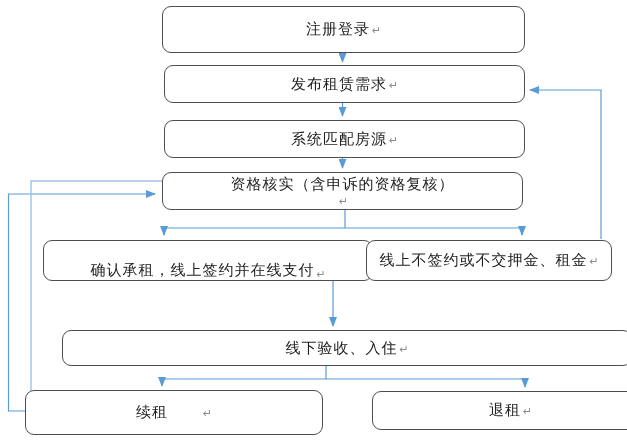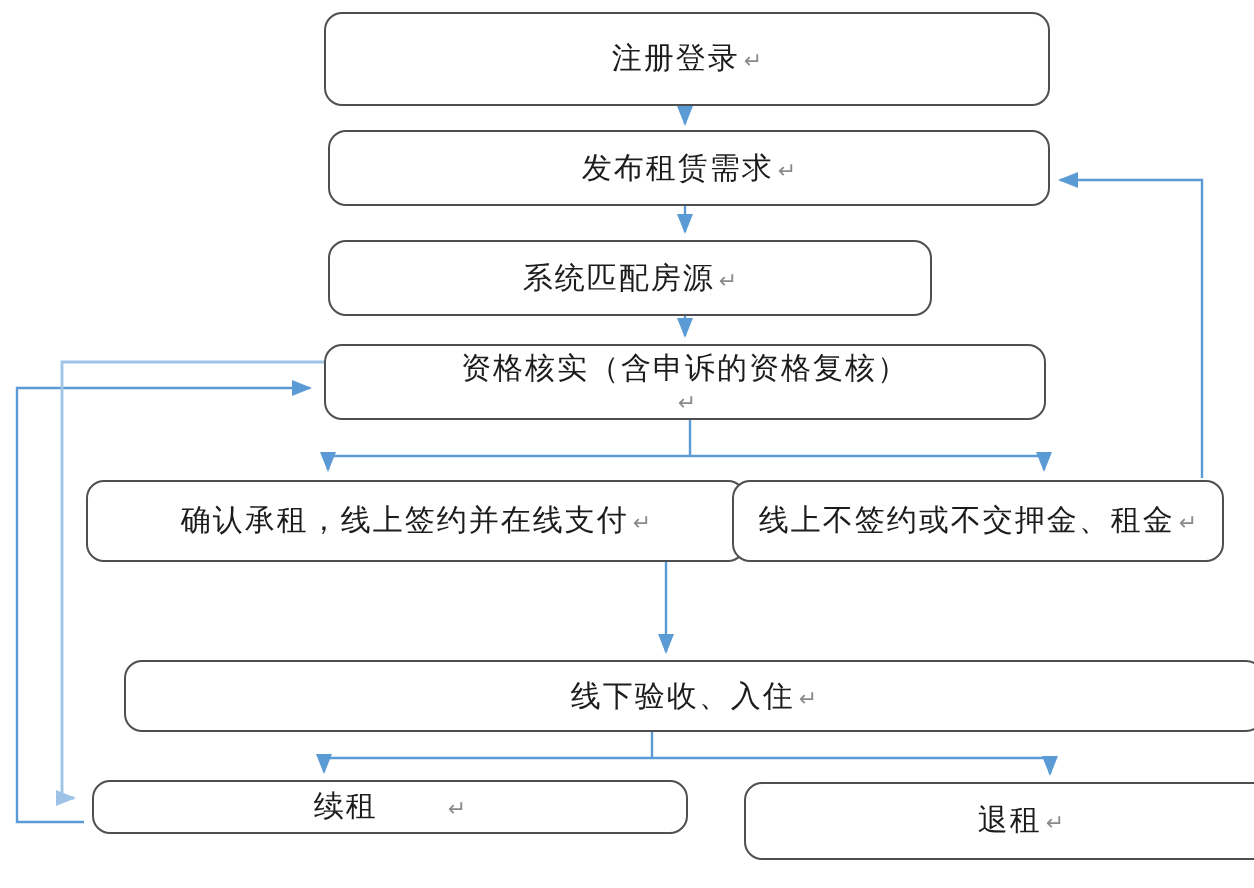--- a/index.html
+++ b/index.html
@@ -89,46 +89,46 @@
   <div class="node" style="left:162px; top:6px; width:363px; height:47px;">
     <span class="lbl">注册登录</span>
     <span class="ret">↵</span>
   </div>
 
   <div class="node" style="left:164px; top:65px; width:361px; height:38px;align-items:center;">
     <span class="lbl">发布租赁需求</span>
     <span class="ret">↵</span>
   </div>
 
-  <div class="node" style="left:164px; top:120px; width:302px; height:38px;">
+  <div class="node" style="left:164px; top:120px; width:361px; height:38px;">
     <span class="lbl">系统匹配房源</span>
     <span class="ret">↵</span>
   </div>
 
   <div class="node" style="left:162px; top:172px; width:361px; height:38px;flex-direction:column;">
     <span class="lbl">资格核实（含申诉的资格复核）</span>
     <span class="ret">↵</span>
   </div>
 
-  <div class="node" style="left:43px; top:240px; width:330px; height:41px;">
+  <div class="node" style="left:43px; top:240px; width:330px; height:41px;align-items:flex-end;">
     <span class="lbl">确认承租，线上签约并在线支付</span>
     <span class="ret">↵</span>
   </div>
 
   <div class="node" style="left:366px; top:240px; width:246px; height:41px;">
     <span class="lbl">线上不签约或不交押金、租金</span>
     <span class="ret">↵</span>
   </div>
 
   <div class="node" style="left:42px; top:330px; width:570px; height:36px;margin-left:20px;">
     <span class="lbl">线下验收、入住</span>
     <span class="ret">↵</span>
   </div>
 
-  <div class="node" style="left:46px; top:390px; width:298px; height:27px;gap:33px;">
+  <div class="node" style="left:25px; top:390px; width:298px; height:45px;gap:33px;">
     <span class="lbl">续租</span>
     <span class="ret">↵</span>
   </div>
 
   <div class="node" style="left:372px; top:391px; width:277px; height:39px;">
     <span class="lbl">退租</span>
     <span class="ret">↵</span>
   </div>
 
 </div>

